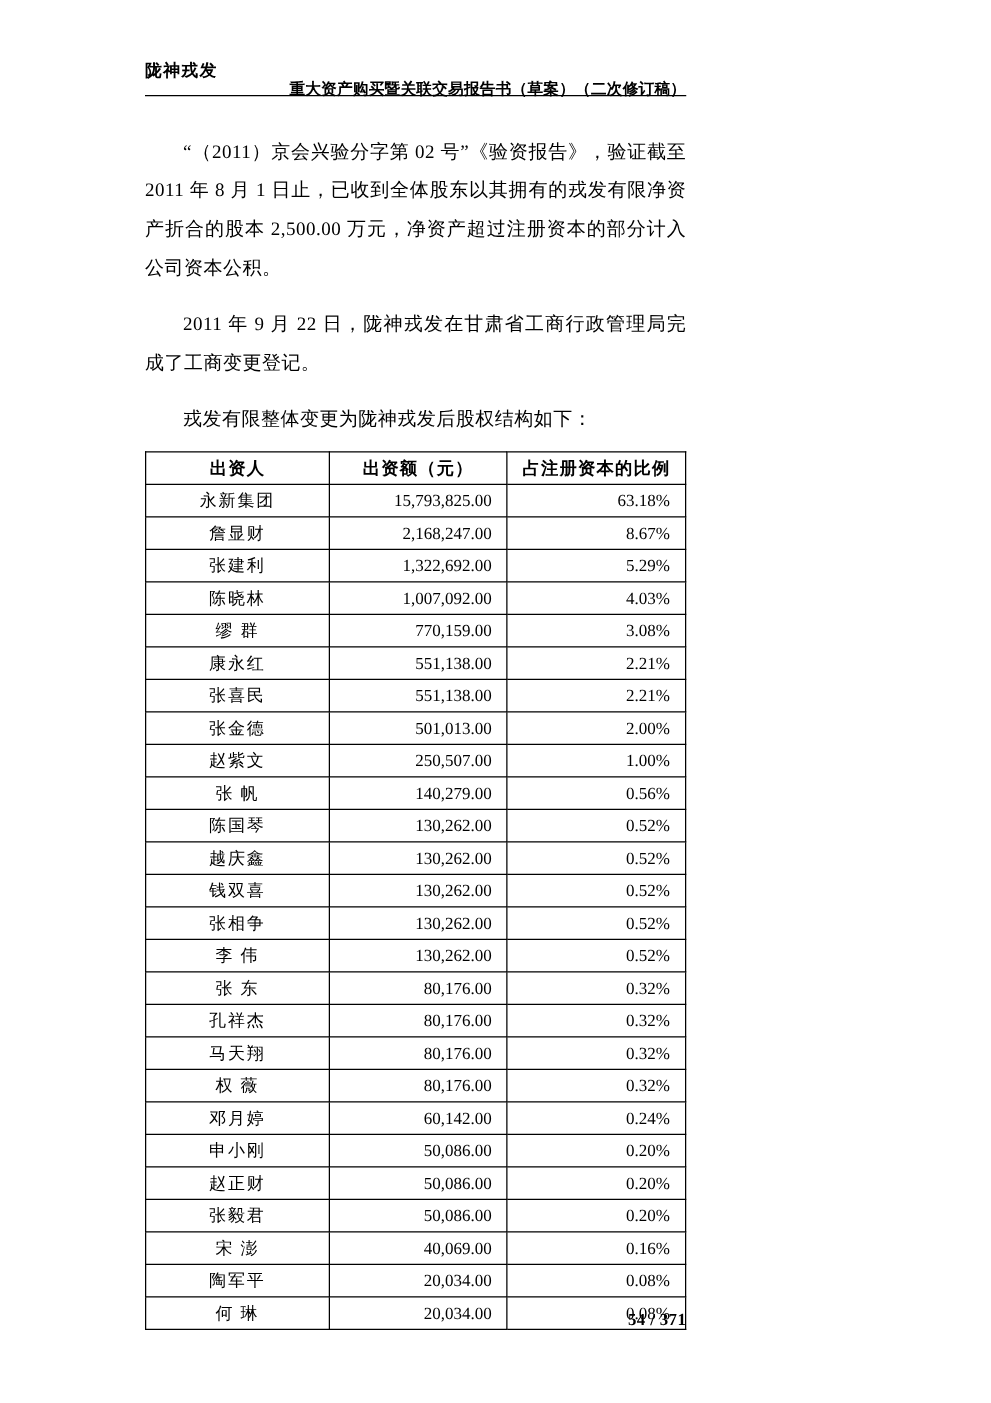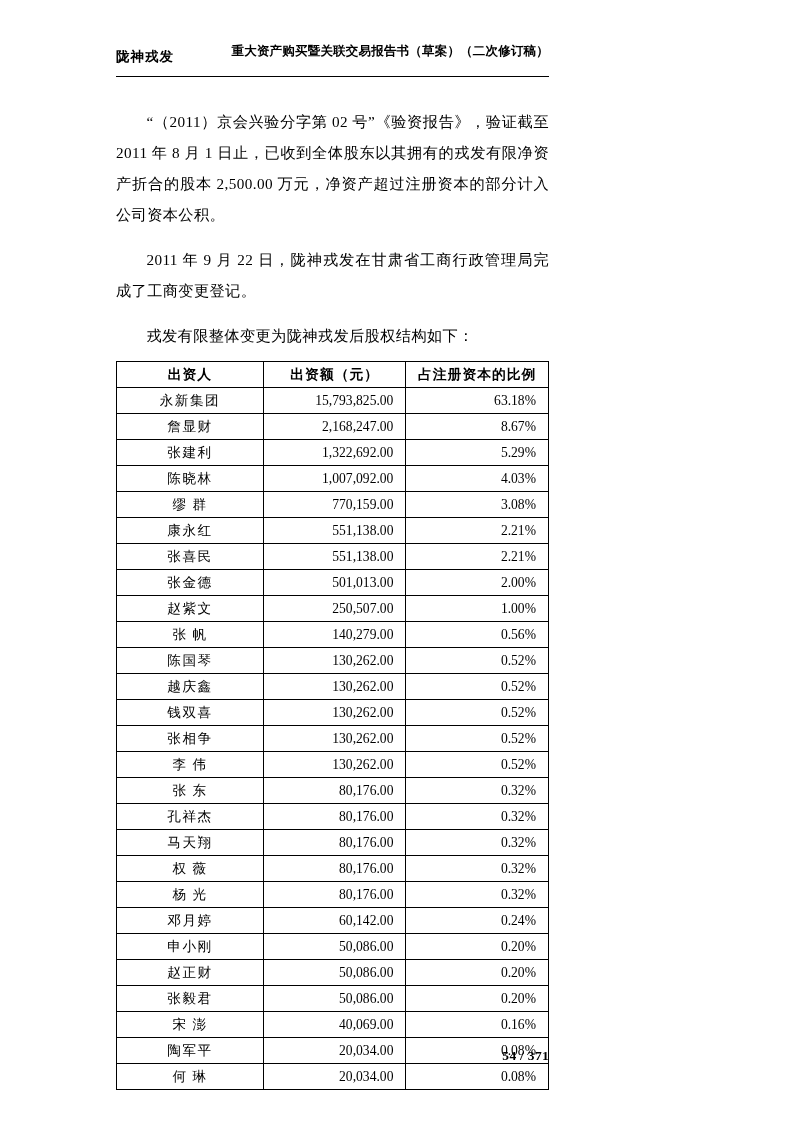--- a/index.html
+++ b/index.html
@@ -32,21 +32,21 @@
     left: 0;
     top: 48px;
     font-family: "Liberation Serif", "DejaVu Serif", serif;
     font-weight: bold;
     font-size: 13.5px;
     letter-spacing: 1px;
   }
   .header-right {
     position: absolute;
     right: 0;
-    top: 43px;
+    top: 63px;
     font-family: "Liberation Serif", "DejaVu Serif", serif;
     font-weight: bold;
     font-size: 12.5px;
     letter-spacing: 0.2px;
   }
   .header-rule {
     position: absolute;
     left: 0;
     right: 0;
     top: 76px;
@@ -231,25 +231,20 @@
             <td class="name">马天翔</td>
             <td class="amount">80,176.00</td>
             <td class="ratio">0.32%</td>
           </tr>
           <tr>
             <td class="name">权 薇</td>
             <td class="amount">80,176.00</td>
             <td class="ratio">0.32%</td>
           </tr>
           <tr>
-            <td class="name">杨 光</td>
-            <td class="amount">80,176.00</td>
-            <td class="ratio">0.32%</td>
-          </tr>
-          <tr>
             <td class="name">邓月婷</td>
             <td class="amount">60,142.00</td>
             <td class="ratio">0.24%</td>
           </tr>
           <tr>
             <td class="name">申小刚</td>
             <td class="amount">50,086.00</td>
             <td class="ratio">0.20%</td>
           </tr>
           <tr>

